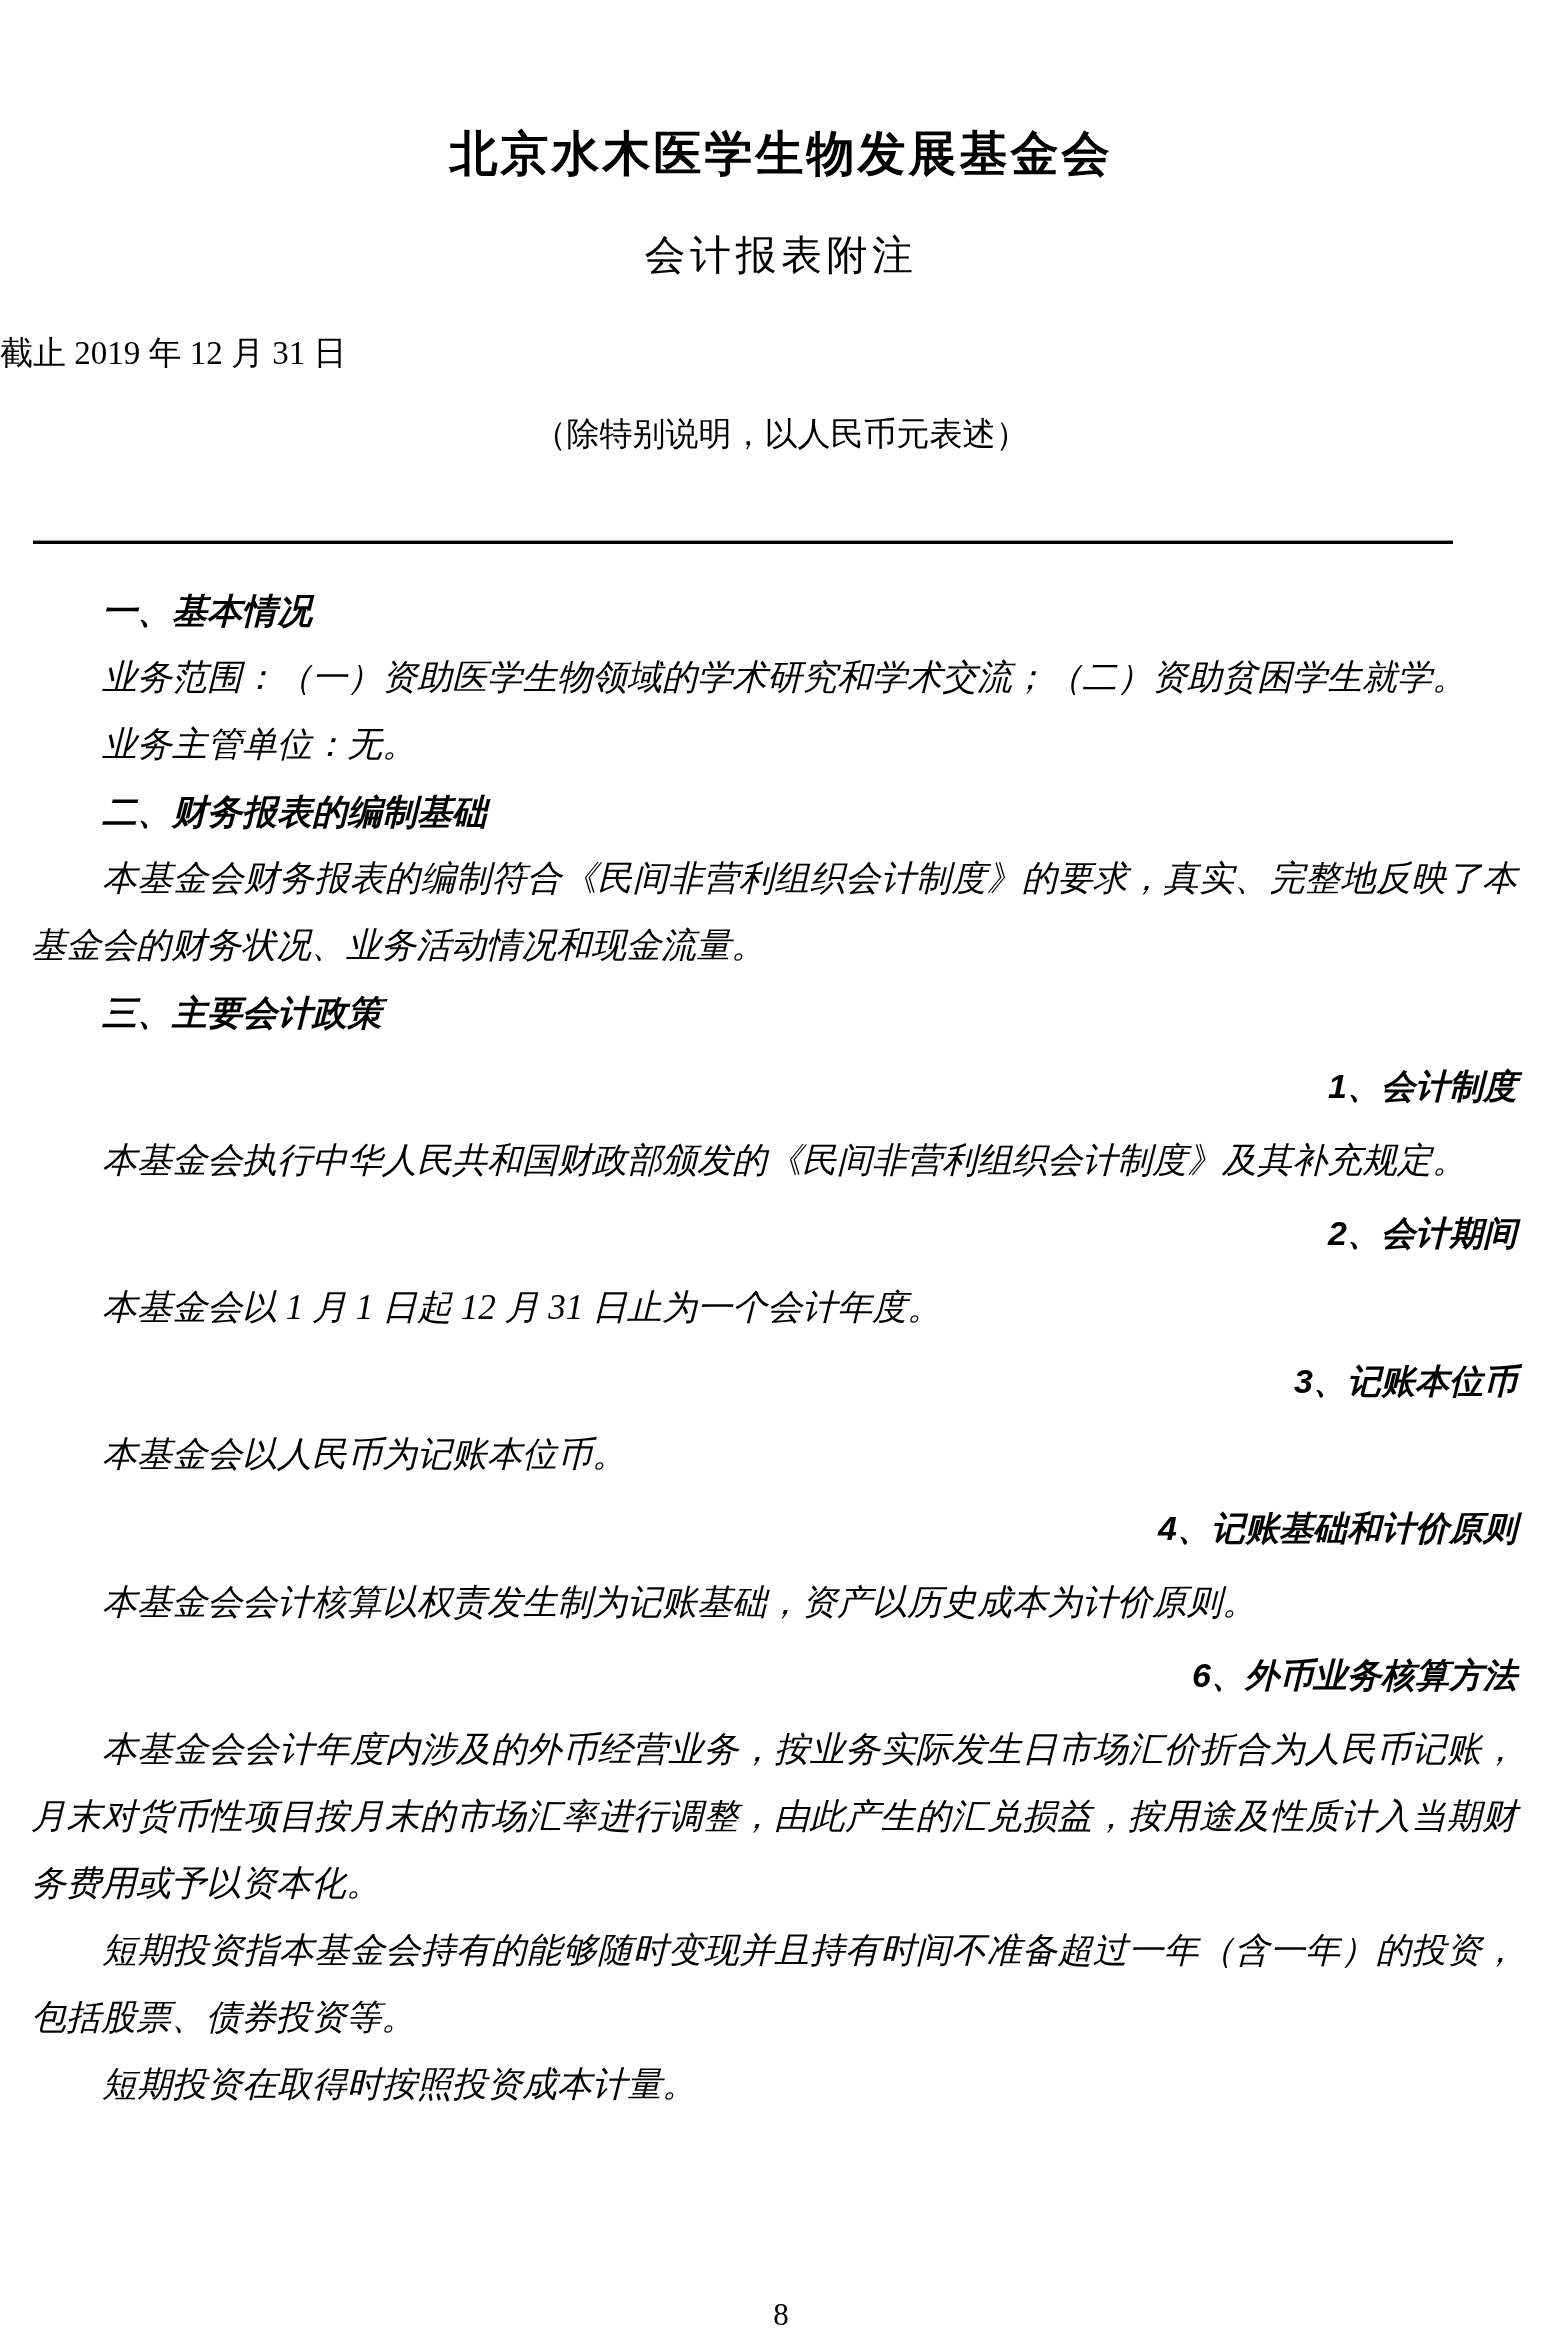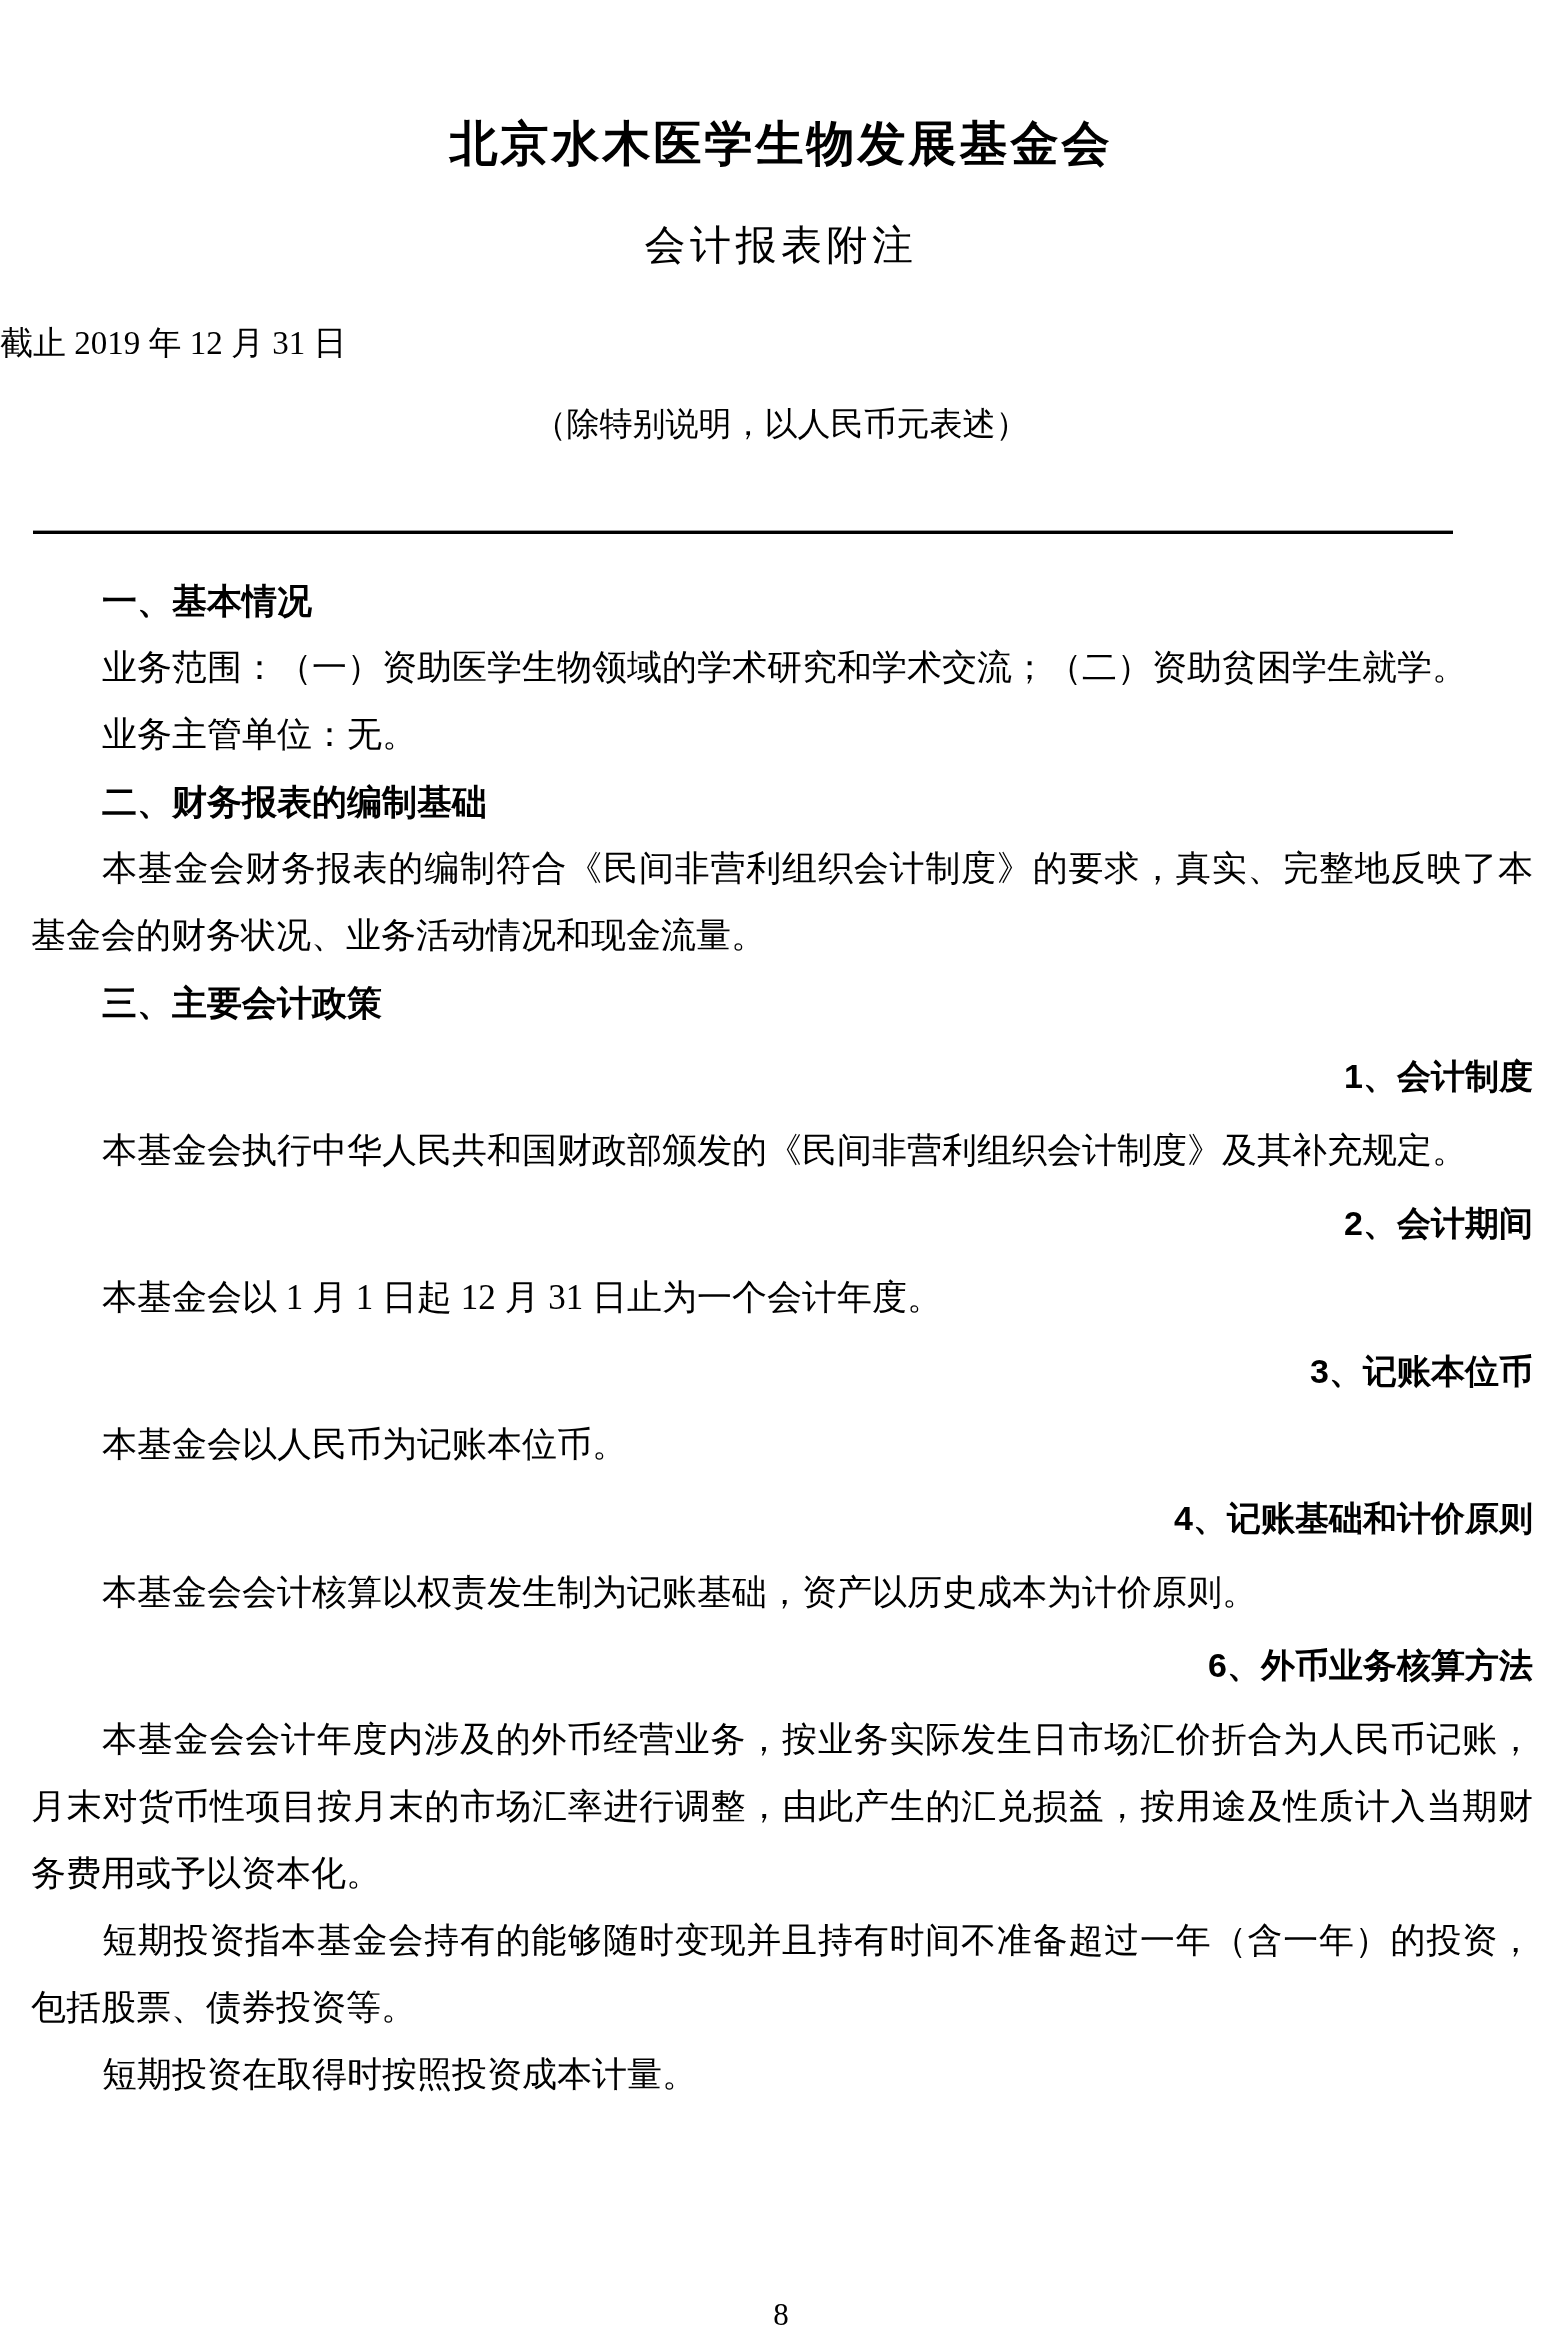--- a/index.html
+++ b/index.html
@@ -9,21 +9,21 @@
   }
   .page {
     position: relative;
     width: 1562px;
     height: 2342px;
     background: #ffffff;
     color: #000000;
     overflow: hidden;
   }
   .doc-title {
-    margin: 0;
+    margin: 10px;
     padding-top: 116px;
     text-align: center;
     font-family: "Liberation Serif", serif;
     font-weight: bold;
     font-size: 48px;
     line-height: 1.15;
     letter-spacing: 3px;
   }
   .doc-subtitle {
     margin: 52px 0 0 0;
@@ -48,25 +48,26 @@
     font-size: 33px;
     line-height: 1.15;
   }
   .divider {
     height: 3px;
     background: #000000;
     border-top: 1.5px solid #9a9a9a;
     margin: 86px 109px 0 33px;
   }
   .content {
-    padding: 33px 29px 0 31px;
+    padding: 33px 45px 0 31px;
     font-family: "Liberation Serif", serif;
     font-size: 35px;
     line-height: 67px;
     text-align: justify;
+    font-style: italic;
   }
   .content p.para {
     margin: 0;
     text-indent: 71px;
   }
   .content h2.heading {
     margin: 0;
     font-family: "Liberation Sans", sans-serif;
     font-weight: bold;
     font-size: 35px;

